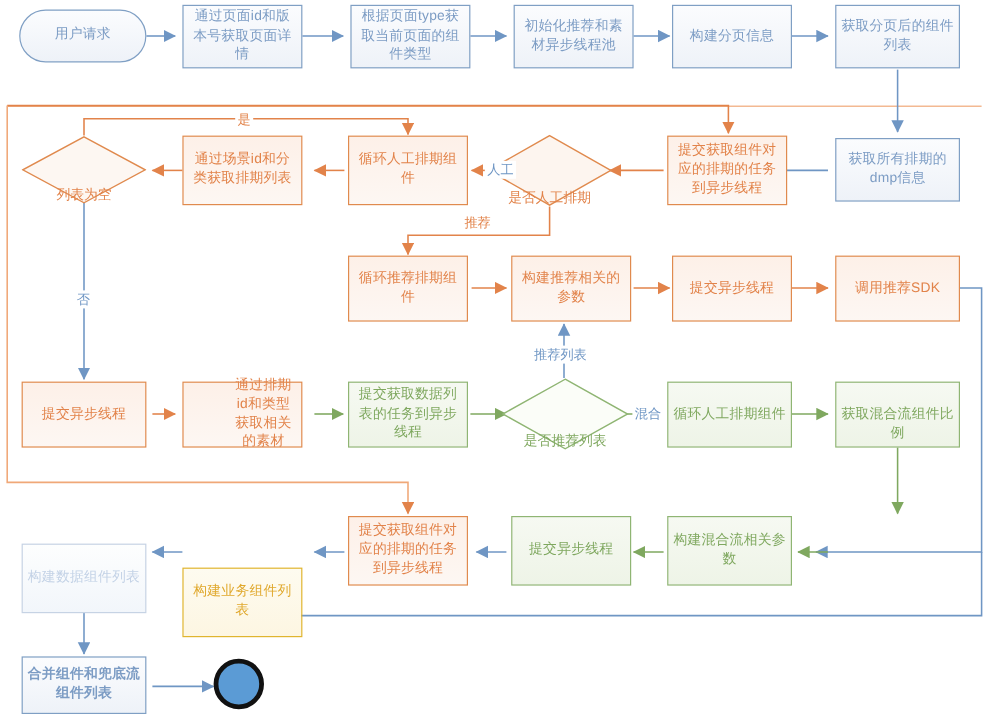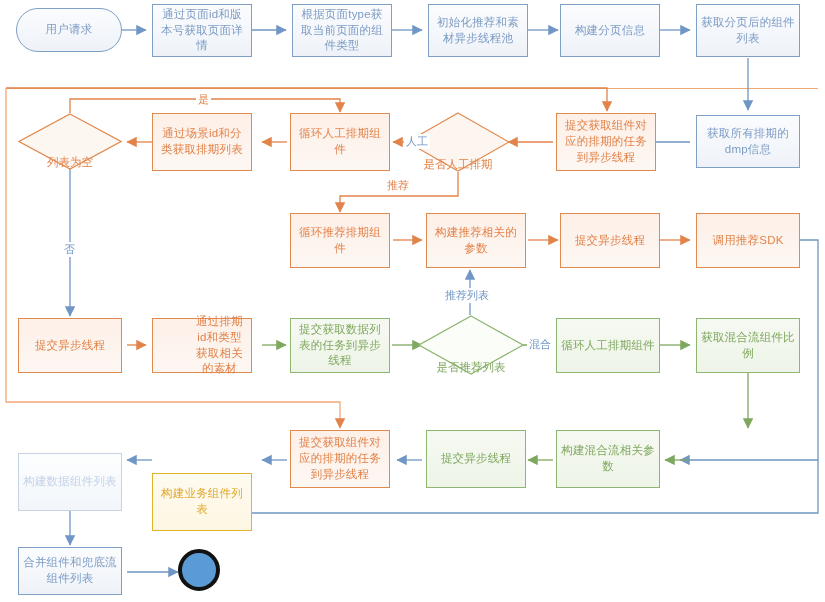--- a/index.html
+++ b/index.html
@@ -192,21 +192,21 @@
     <svg class="diamond-shape" viewBox="0 0 106 60" preserveAspectRatio="none">
       <polygon points="53,1 105,30 53,59 1,30" fill="#fbfdf8" stroke="#8fb573" stroke-width="1.2"></polygon>
     </svg>
     <span class="diamond-label">是否推荐列表</span>
   </div>
 
   <div class="node green" style="left:556px;top:318px;width:104px;height:55px;">
       <span>循环人工排期组件</span>
     </div>
 
-  <div class="node green" style="left:696px;top:318px;width:104px;height:55px;">
+  <div class="node green" style="left:696px;top:318px;width:104px;height:55px;align-items:flex-end;">
       <span>获取混合流组件比例</span>
     </div>
 
 
   <div class="node green" style="left:556px;top:430px;width:104px;height:58px;">
       <span>构建混合流相关参数</span>
     </div>
 
   <div class="node green" style="left:426px;top:430px;width:100px;height:58px;">
       <span>提交异步线程</span>
@@ -217,21 +217,21 @@
     </div>
 
   <div class="node yellow" style="left:152px;top:430px;width:100px;height:58px;margin-top:43px;">
       <span>构建业务组件列表</span>
     </div>
 
   <div class="node ghost" style="left:18px;top:430px;width:104px;height:58px;">
       <span>构建数据组件列表</span>
     </div>
 
-  <div class="node blue" style="left:18px;top:547px;width:104px;height:48px;">
+  <div class="node blue" style="left:18px;top:547px;width:104px;height:48px;font-weight:bold;">
       <span>合并组件和兜底流组件列表</span>
     </div>
 
   <div class="endpoint" style="left:178px;top:549px;width:42px;height:42px;"></div>
 
   <div class="edge-label lbl-orange" style="left:196px;top:92px;"><span>是</span></div>
 
   <div class="edge-label lbl-blue" style="left:62px;top:242px;"><span>否</span></div>
 
   <div class="edge-label lbl-blue" style="left:404px;top:134px;"><span>人工</span></div>

